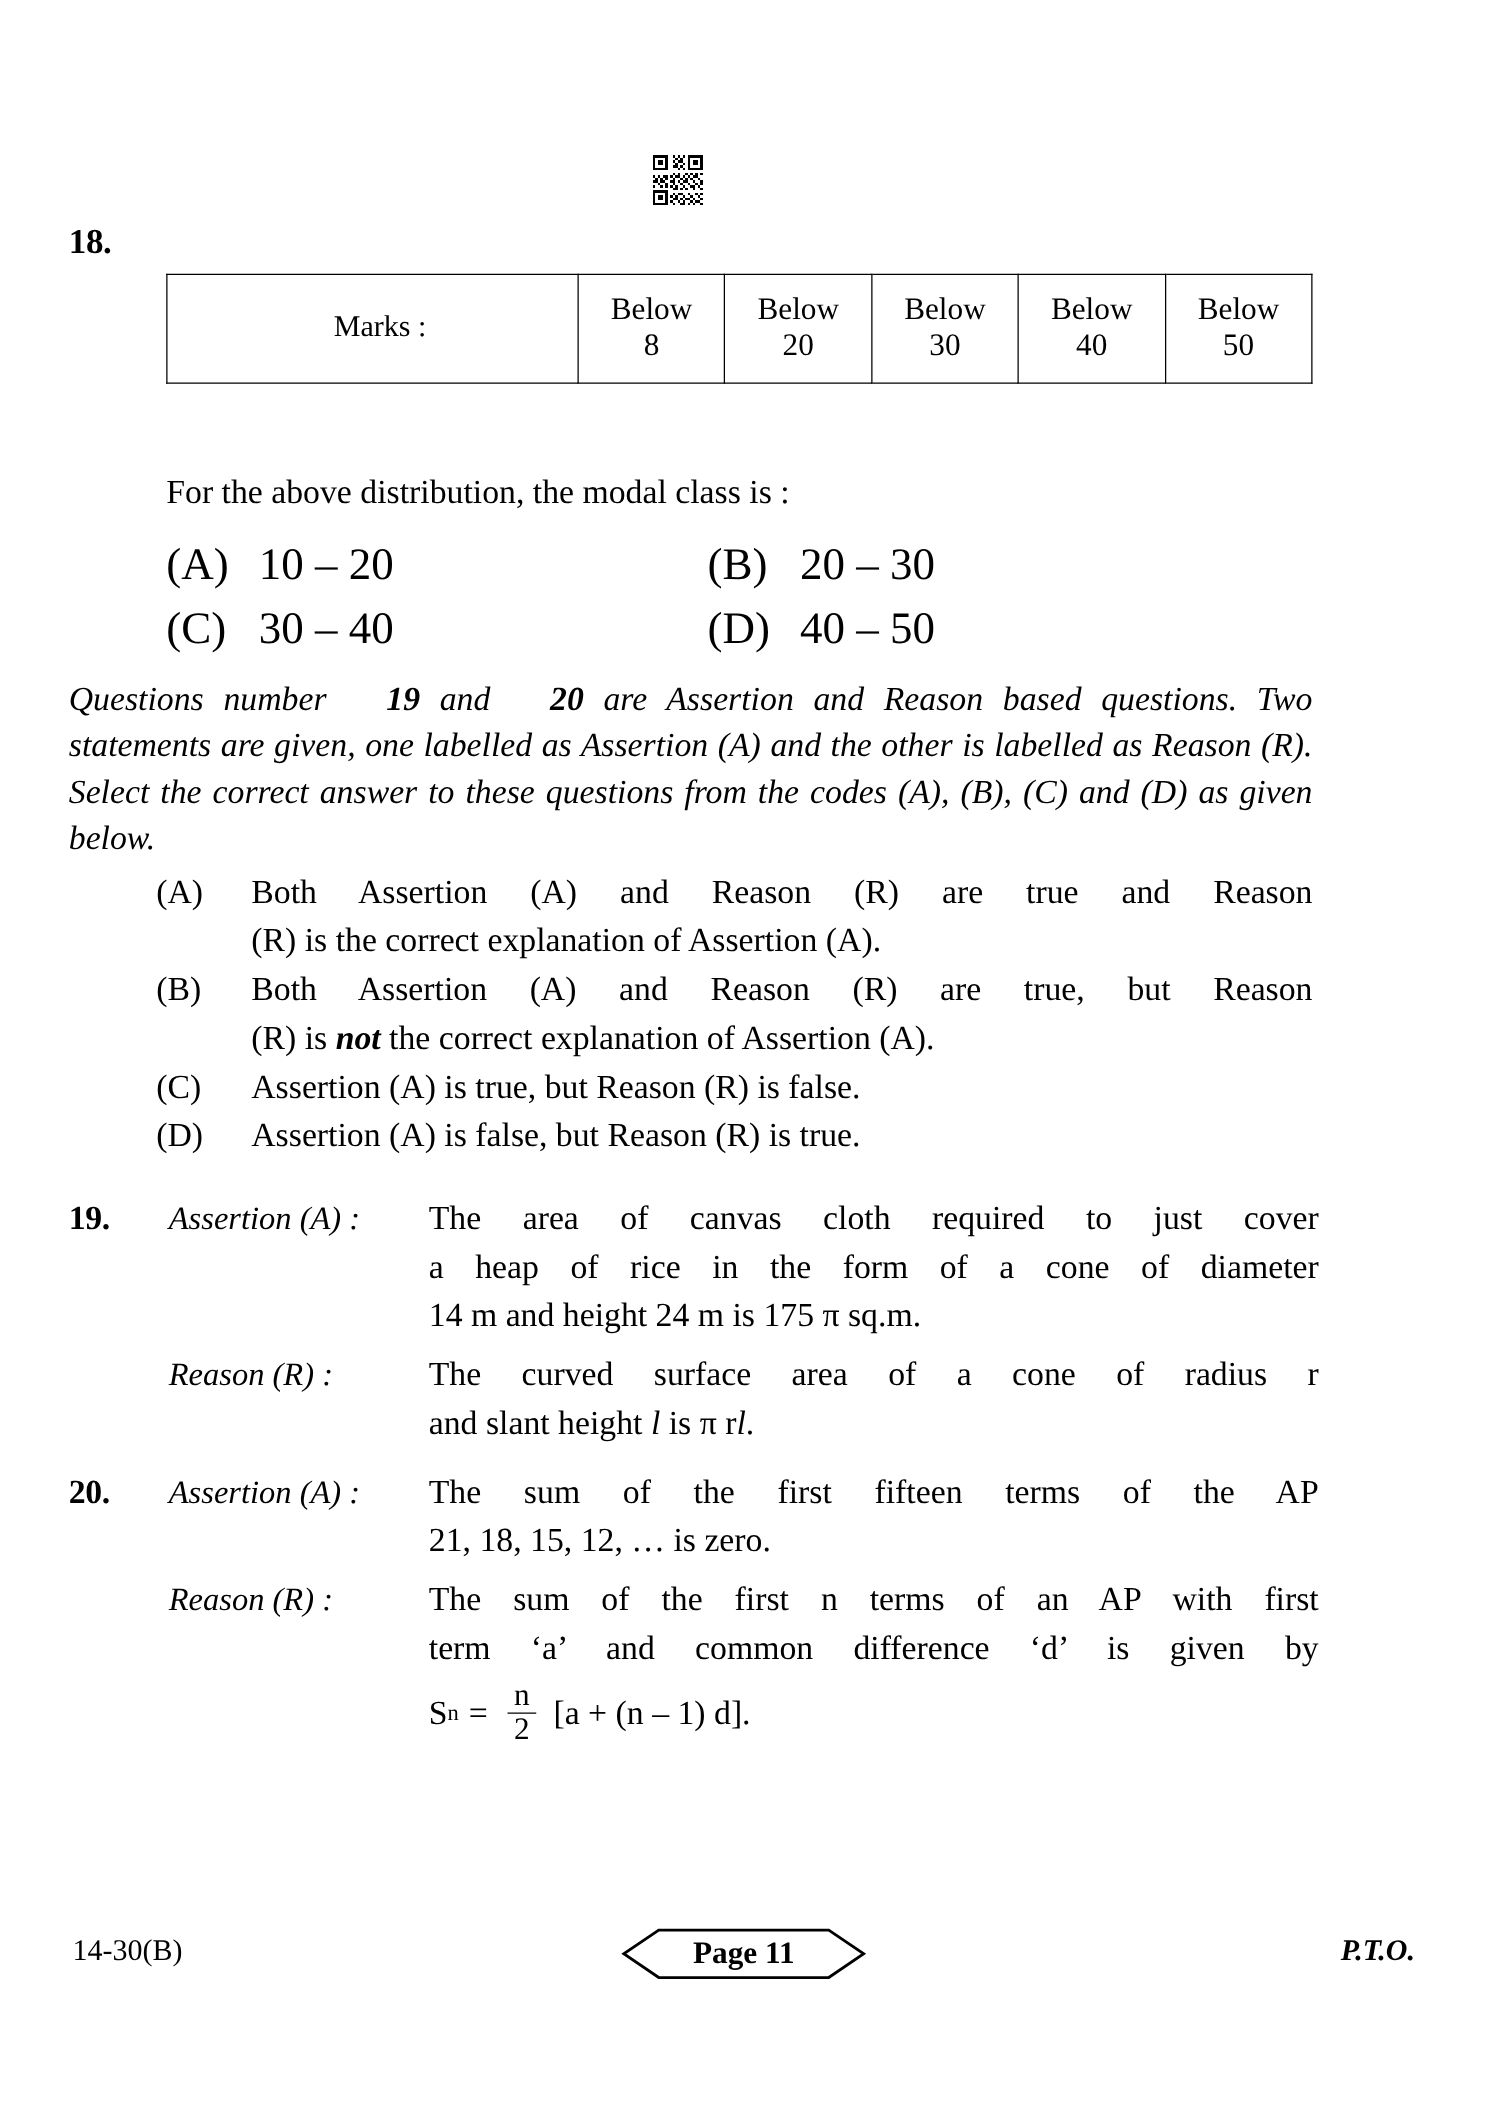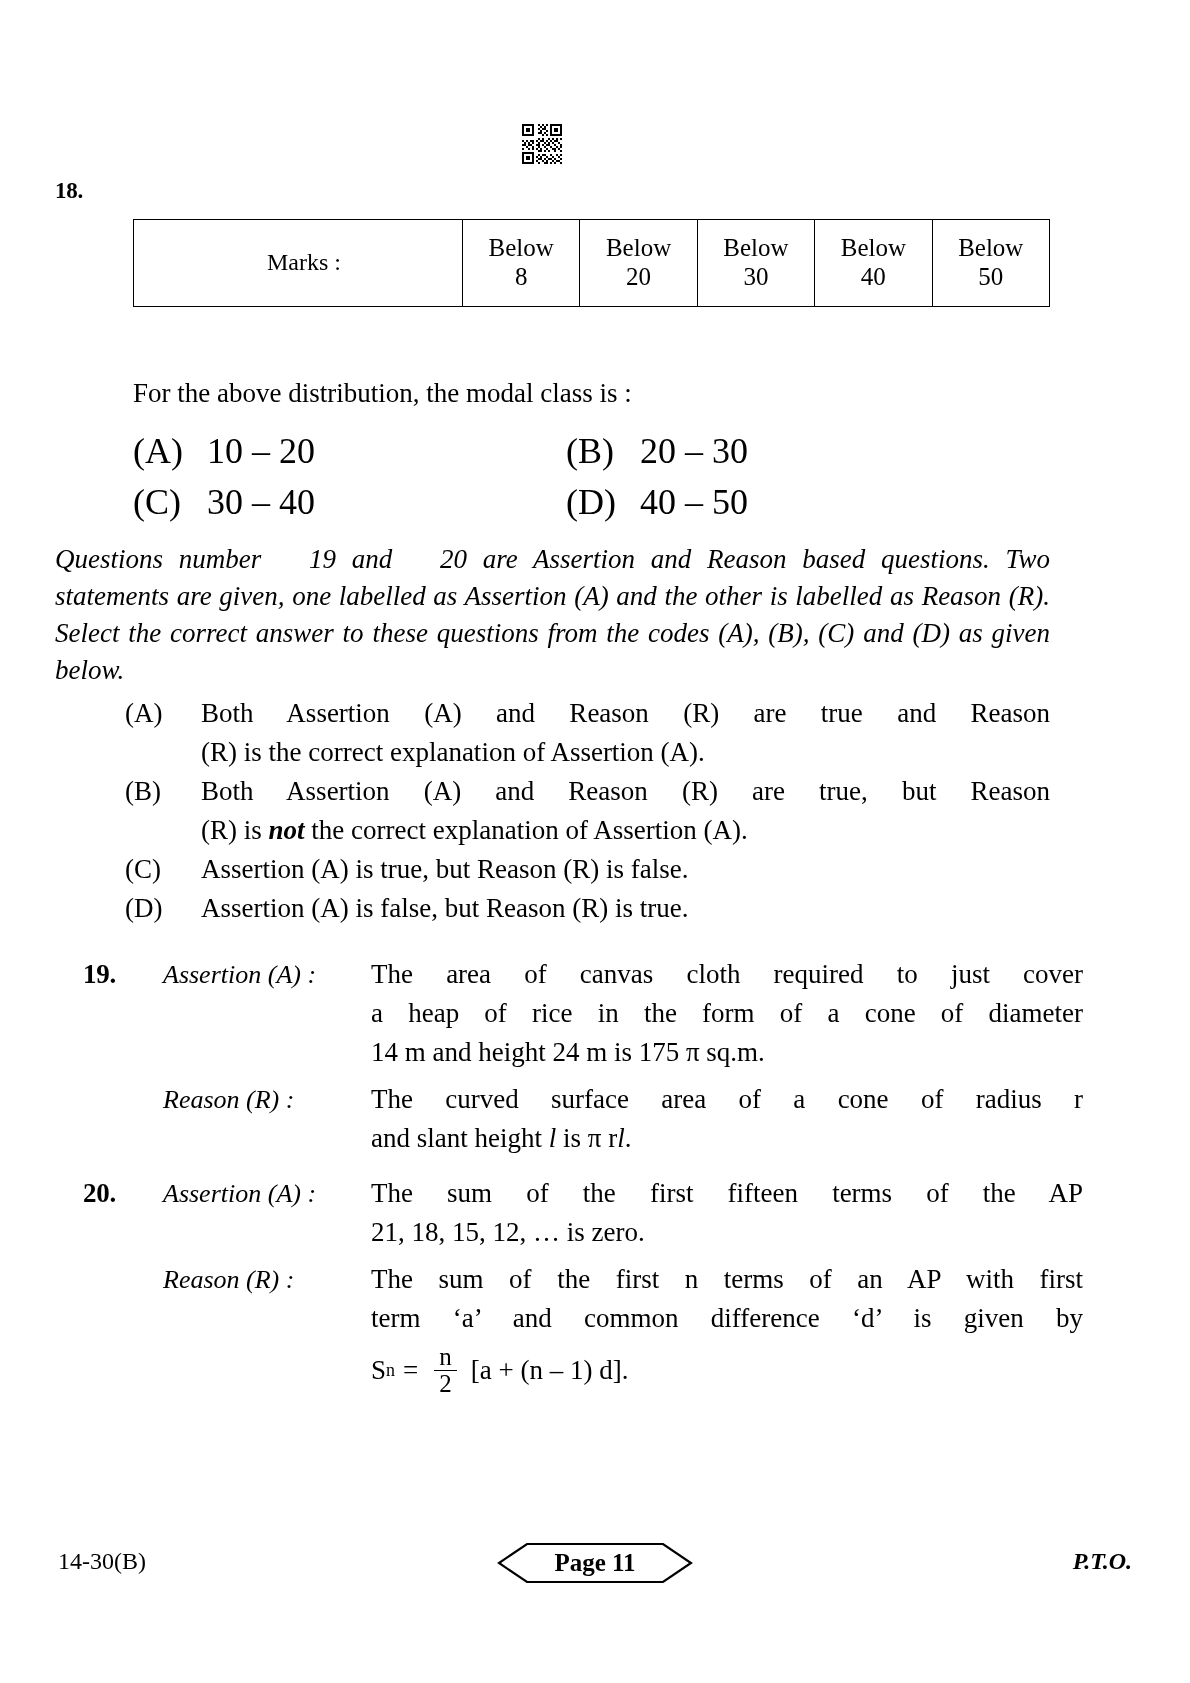--- a/index.html
+++ b/index.html
@@ -33,21 +33,21 @@
     width: 44px;
     height: 44px;
   }
   .qr-wrap svg { display:block; }
 
   
   .q18-num {
     position: absolute;
     left: 55px;
     top: 178px;
-    font-size: 23px;
+    font-size: 28px;
     font-weight: bold;
     letter-spacing: -0.3px;
   }
 
   table.marks-table {
     position: absolute;
     left: 133px;
     top: 219px;
     width: 917px;
     border-collapse: collapse;
@@ -92,21 +92,21 @@
     position: absolute;
     left: 55px;
     top: 541px;
     width: 995px;
     font-style: italic;
     font-size: 27px;
     line-height: 37px;
     text-align: justify;
     text-justify: inter-word;
   }
-  .instr b { font-weight: normal; font-style: italic; margin-left: 32px; }
+  .instr b { font-weight: bold; font-style: italic; margin-left: 32px; }
 
   
   .codes {
     position: absolute;
     left: 125px;
     top: 694px;
     width: 925px;
     font-size: 27px;
     line-height: 39px;
   }
@@ -125,21 +125,20 @@
   }
   .code-text.two-line > span.l1 { display:block; text-align: justify; text-align-last: justify; }
   .code-text i.notbold { font-style: italic; font-weight: bold; }
 
   
   .qblock {
     position: absolute;
     width: 1000px;
     font-size: 27px;
     line-height: 39px;
-    margin-left: 28px;
   }
   .q19 { left: 55px; top: 955px; }
   .q20 { left: 55px; top: 1174px; }
 
   .qrow { display: flex; align-items: flex-start; }
   .q-num {
     flex: 0 0 80px;
     font-weight: bold;
     font-size: 27px;
     letter-spacing: -0.3px;

